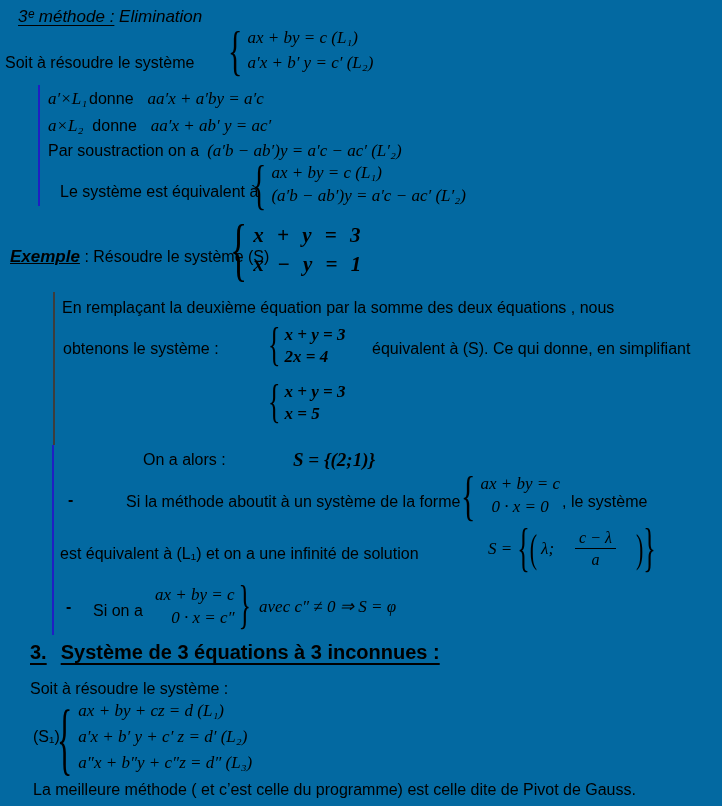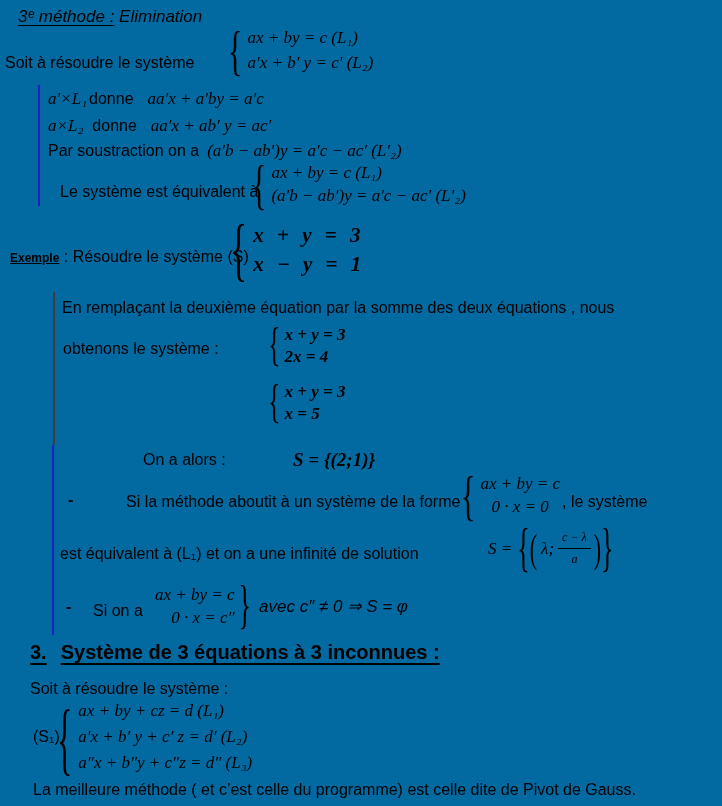--- a/index.html
+++ b/index.html
@@ -25,34 +25,34 @@
   .brace{display:inline-block;font-family:"Liberation Serif","DejaVu Serif",serif;
          font-style:normal;font-weight:400;line-height:1;transform-origin:center;}
   .br2{font-size:30px;transform:scaleY(1.85);margin-right:5px;}
   .br2s{font-size:26px;transform:scaleY(1.75);margin-right:4px;}
   .brbig{font-size:36px;transform:scaleY(1.95);margin-right:6px;}
   .br3{font-size:32px;transform:scaleY(2.5);margin-right:6px;}
   .brclose{font-size:26px;transform:scaleY(2.0);margin-left:4px;}
   .brsol{font-size:26px;transform:scaleY(2.0);}
   .parsol{font-size:22px;transform:scaleY(1.8);display:inline-block;
           font-family:"Liberation Serif","DejaVu Serif",serif;line-height:1;}
-  .frac{display:inline-flex;flex-direction:column;align-items:center;margin:0 3px;
-        font-family:"Liberation Serif","DejaVu Serif",serif;font-style:italic;font-size:12px;}
+  .frac{display:inline-flex;flex-direction:column;align-items:center;margin:0 20px;
+        font-family:"Liberation Serif","DejaVu Serif",serif;font-style:italic;font-size:16px;}
   .frac .num{padding:0 4px 1px;border-bottom:1px solid #000;line-height:19px;}
   .frac .den{padding-top:1px;line-height:19px;}
   .vbar{position:absolute;width:2px;}
   .vbar.blue{background:#1f1fc4;}
   .vbar.dark{background:#3d3d3d;}
-  .exlabel{font-weight:bold;text-decoration:underline;font-size:12px;}
+  .exlabel{font-weight:bold;font-style:italic;text-decoration:underline;font-size:17px;}
   .result{font-family:Liberation Serif, serif;font-style:italic;font-weight:bold;
           font-size:19px;}
   .heading{font-size:20px;font-weight:bold;}
   .heading .u2{text-decoration:underline;text-underline-offset:4px;text-decoration-thickness:2px;}
   .dash{font-size:16px;font-weight:bold;}
-  .suffix{font-family:Liberation Sans, sans-serif;font-style:italic;font-size:17px;}
+  .suffix{font-family:Liberation Serif, serif;font-style:italic;font-size:17px;}
 </style>
 </head>
 <body>
 
 <div class="page">
 
   <div class="abs title" style="left:18px;top:7px;">
     <span class="u-thin">3ᵉ  méthode :</span><span> Elimination</span>
   </div>
 
@@ -100,20 +100,21 @@
 
   <div class="abs sans" style="left:62px;top:297px;">En remplaçant la deuxième équation par la somme des deux équations , nous</div>
   <div class="abs sans" style="left:63px;top:338px;">obtenons le système :</div>
   <div class="abs sys lh22" style="left:268px;top:324px;">
     <span class="brace br2s">{</span>
     <div class="rows">
       <span class="mrow boldrow">x + y = 3</span>
       <span class="mrow boldrow">2x = 4</span>
     </div>
   </div>
+  <div class="abs sans" style="left:372px;top:338px;">équivalent à (S). Ce qui donne, en simplifiant</div>
   <div class="abs sys lh22" style="left:268px;top:381px;">
     <span class="brace br2s">{</span>
     <div class="rows">
       <span class="mrow boldrow">x + y = 3</span>
       <span class="mrow boldrow">x = 5</span>
     </div>
   </div>
   <div class="abs sans" style="left:143px;top:449px;">On a alors :</div>
   <div class="abs result" style="left:293px;top:449px;">S = {(2;1)}</div>
 

